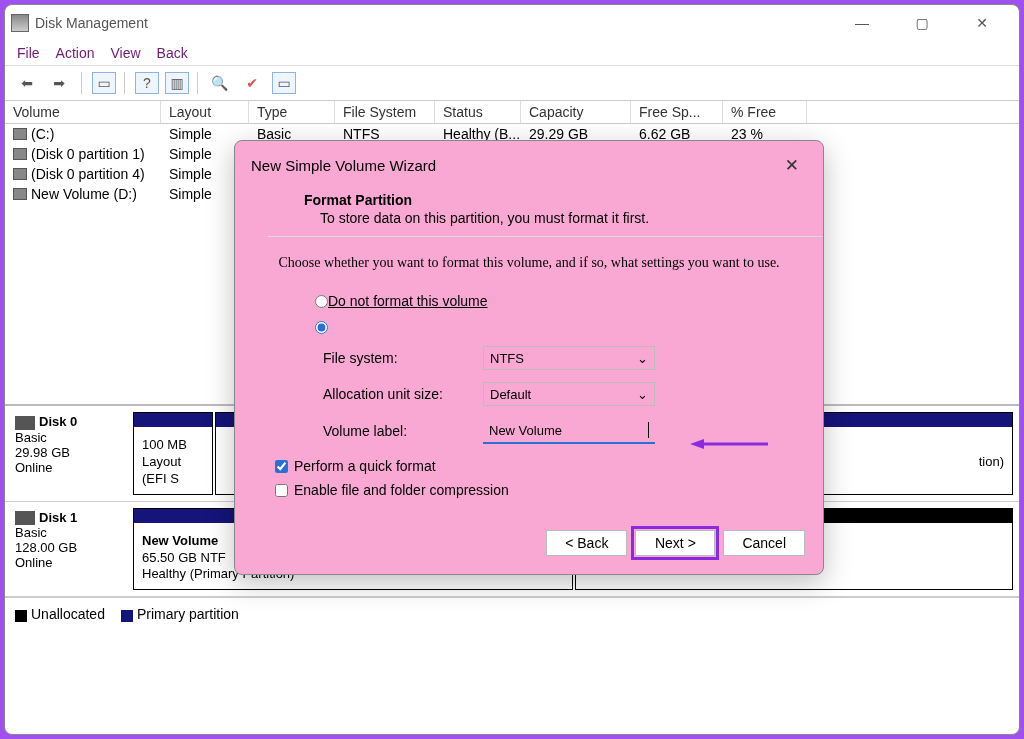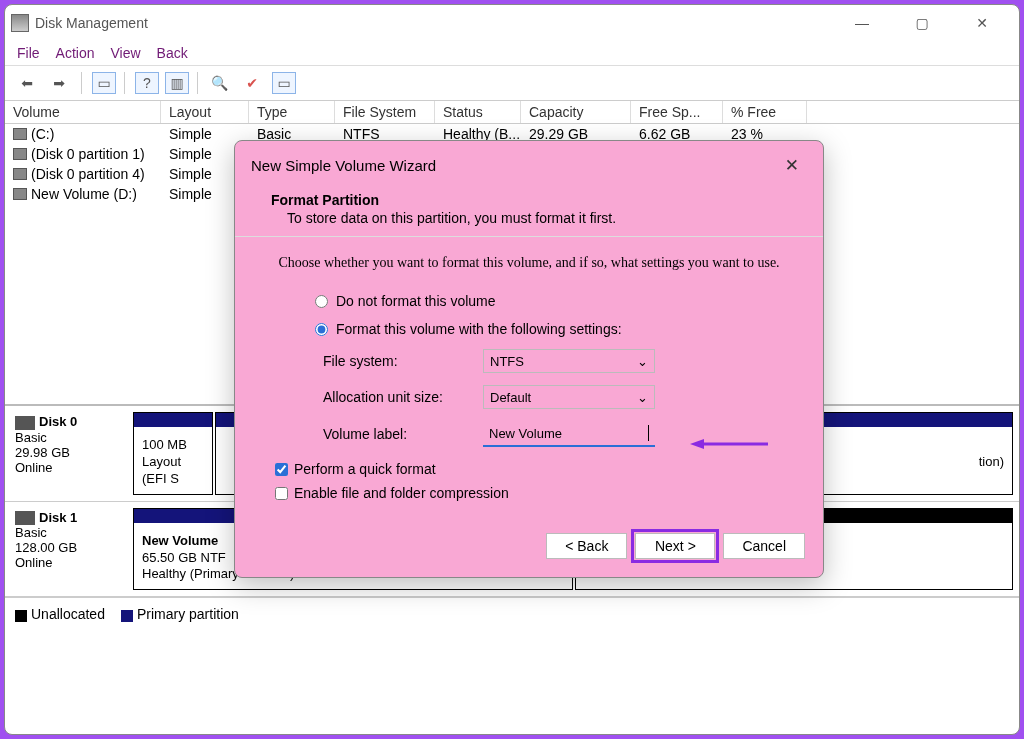--- a/index.html
+++ b/index.html
@@ -37,25 +37,25 @@
 .disk1 .part0{width:440px;}
 .disk1 .part1{flex:1;}
 .legend{padding:8px 10px;font-size:14px;border-top:1px solid #ccc;display:flex;gap:16px;align-items:center;}
 .swatch{width:12px;height:12px;display:inline-block;margin-right:4px;vertical-align:middle;}
 .sw-un{background:#000;}.sw-pri{background:#14147a;}
 
 
 .dialog{position:absolute;top:140px;left:234px;width:590px;background:#f9a8d4;border:1px solid #888;border-radius:8px;box-shadow:0 8px 28px rgba(0,0,0,.25);font-size:14px;}
 .dlg-title{display:flex;align-items:center;padding:10px 16px;font-size:15px;}
 .dlg-close{margin-left:auto;font-size:17px;color:#333;padding:4px 8px;}
-.dlg-hdr{padding:2px 36px 10px 36px;border-bottom:1px solid #ddd;}
+.dlg-hdr{padding:2px 36px 10px 36px;border-bottom:1px solid #ddd;margin-left:33px;}
 .dlg-hdr strong{font-weight:600;}
 .dlg-body{padding:18px 40px 8px 40px;}
 .dlg-body .prompt{text-align:center;margin-bottom:22px;font-family:Liberation Serif, serif;}
-.opt{display:flex;align-items:center;gap:8px;margin:4px 0 4px 40px;}
+.opt{display:flex;align-items:center;gap:0;margin:4px 0 4px 40px;text-decoration:underline;}
 .sub{margin-left:48px;display:flex;align-items:center;margin-top:12px;}
 .sub label{width:160px;}
 .sub .sel, .sub .inp{width:172px;border:1px solid #bbb;padding:2px 6px;height:24px;font-size:13px;display:flex;align-items:center;justify-content:space-between;}
 .sub .inp{border:none;border-bottom:2px solid #2a6fd6;height:26px;}
 .chk{margin-top:14px;display:flex;align-items:center;gap:6px;}
 .chk input{accent-color:#2a6fd6;}
 .dlg-foot{display:flex;justify-content:flex-end;gap:8px;padding:16px 18px 18px;}
 .btn{border:1px solid #bbb;background:#fff;padding:4px 18px;min-width:80px;font-size:14px;}
 .btn.next{outline:3px solid #8a2be2;outline-offset:1px;}
 .arrow-annot{position:absolute;top:436px;left:690px;width:80px;height:12px;pointer-events:none;}
@@ -207,21 +207,20 @@
     <div style="margin-left:16px;margin-top:2px;">To store data on this partition, you must format it first.</div>
   </div>
   <div class="dlg-body">
     <div class="prompt">Choose whether you want to format this volume, and if so, what settings you want to use.</div>
     <div class="opt">
       <input type="radio" name="fmt" style="">
       <span>Do not format this volume</span>
     </div>
     <div class="opt" style="margin-top:12px;">
       <input type="radio" name="fmt" checked="" style="">
-      <span>Format this volume with the following settings:</span>
     </div>
     <div class="sub">
       <label>File system:</label>
       <div class="sel">
           <span>NTFS</span>
           <span>⌄</span>
         </div>
     </div>
     <div class="sub">
       <label>Allocation unit size:</label>

